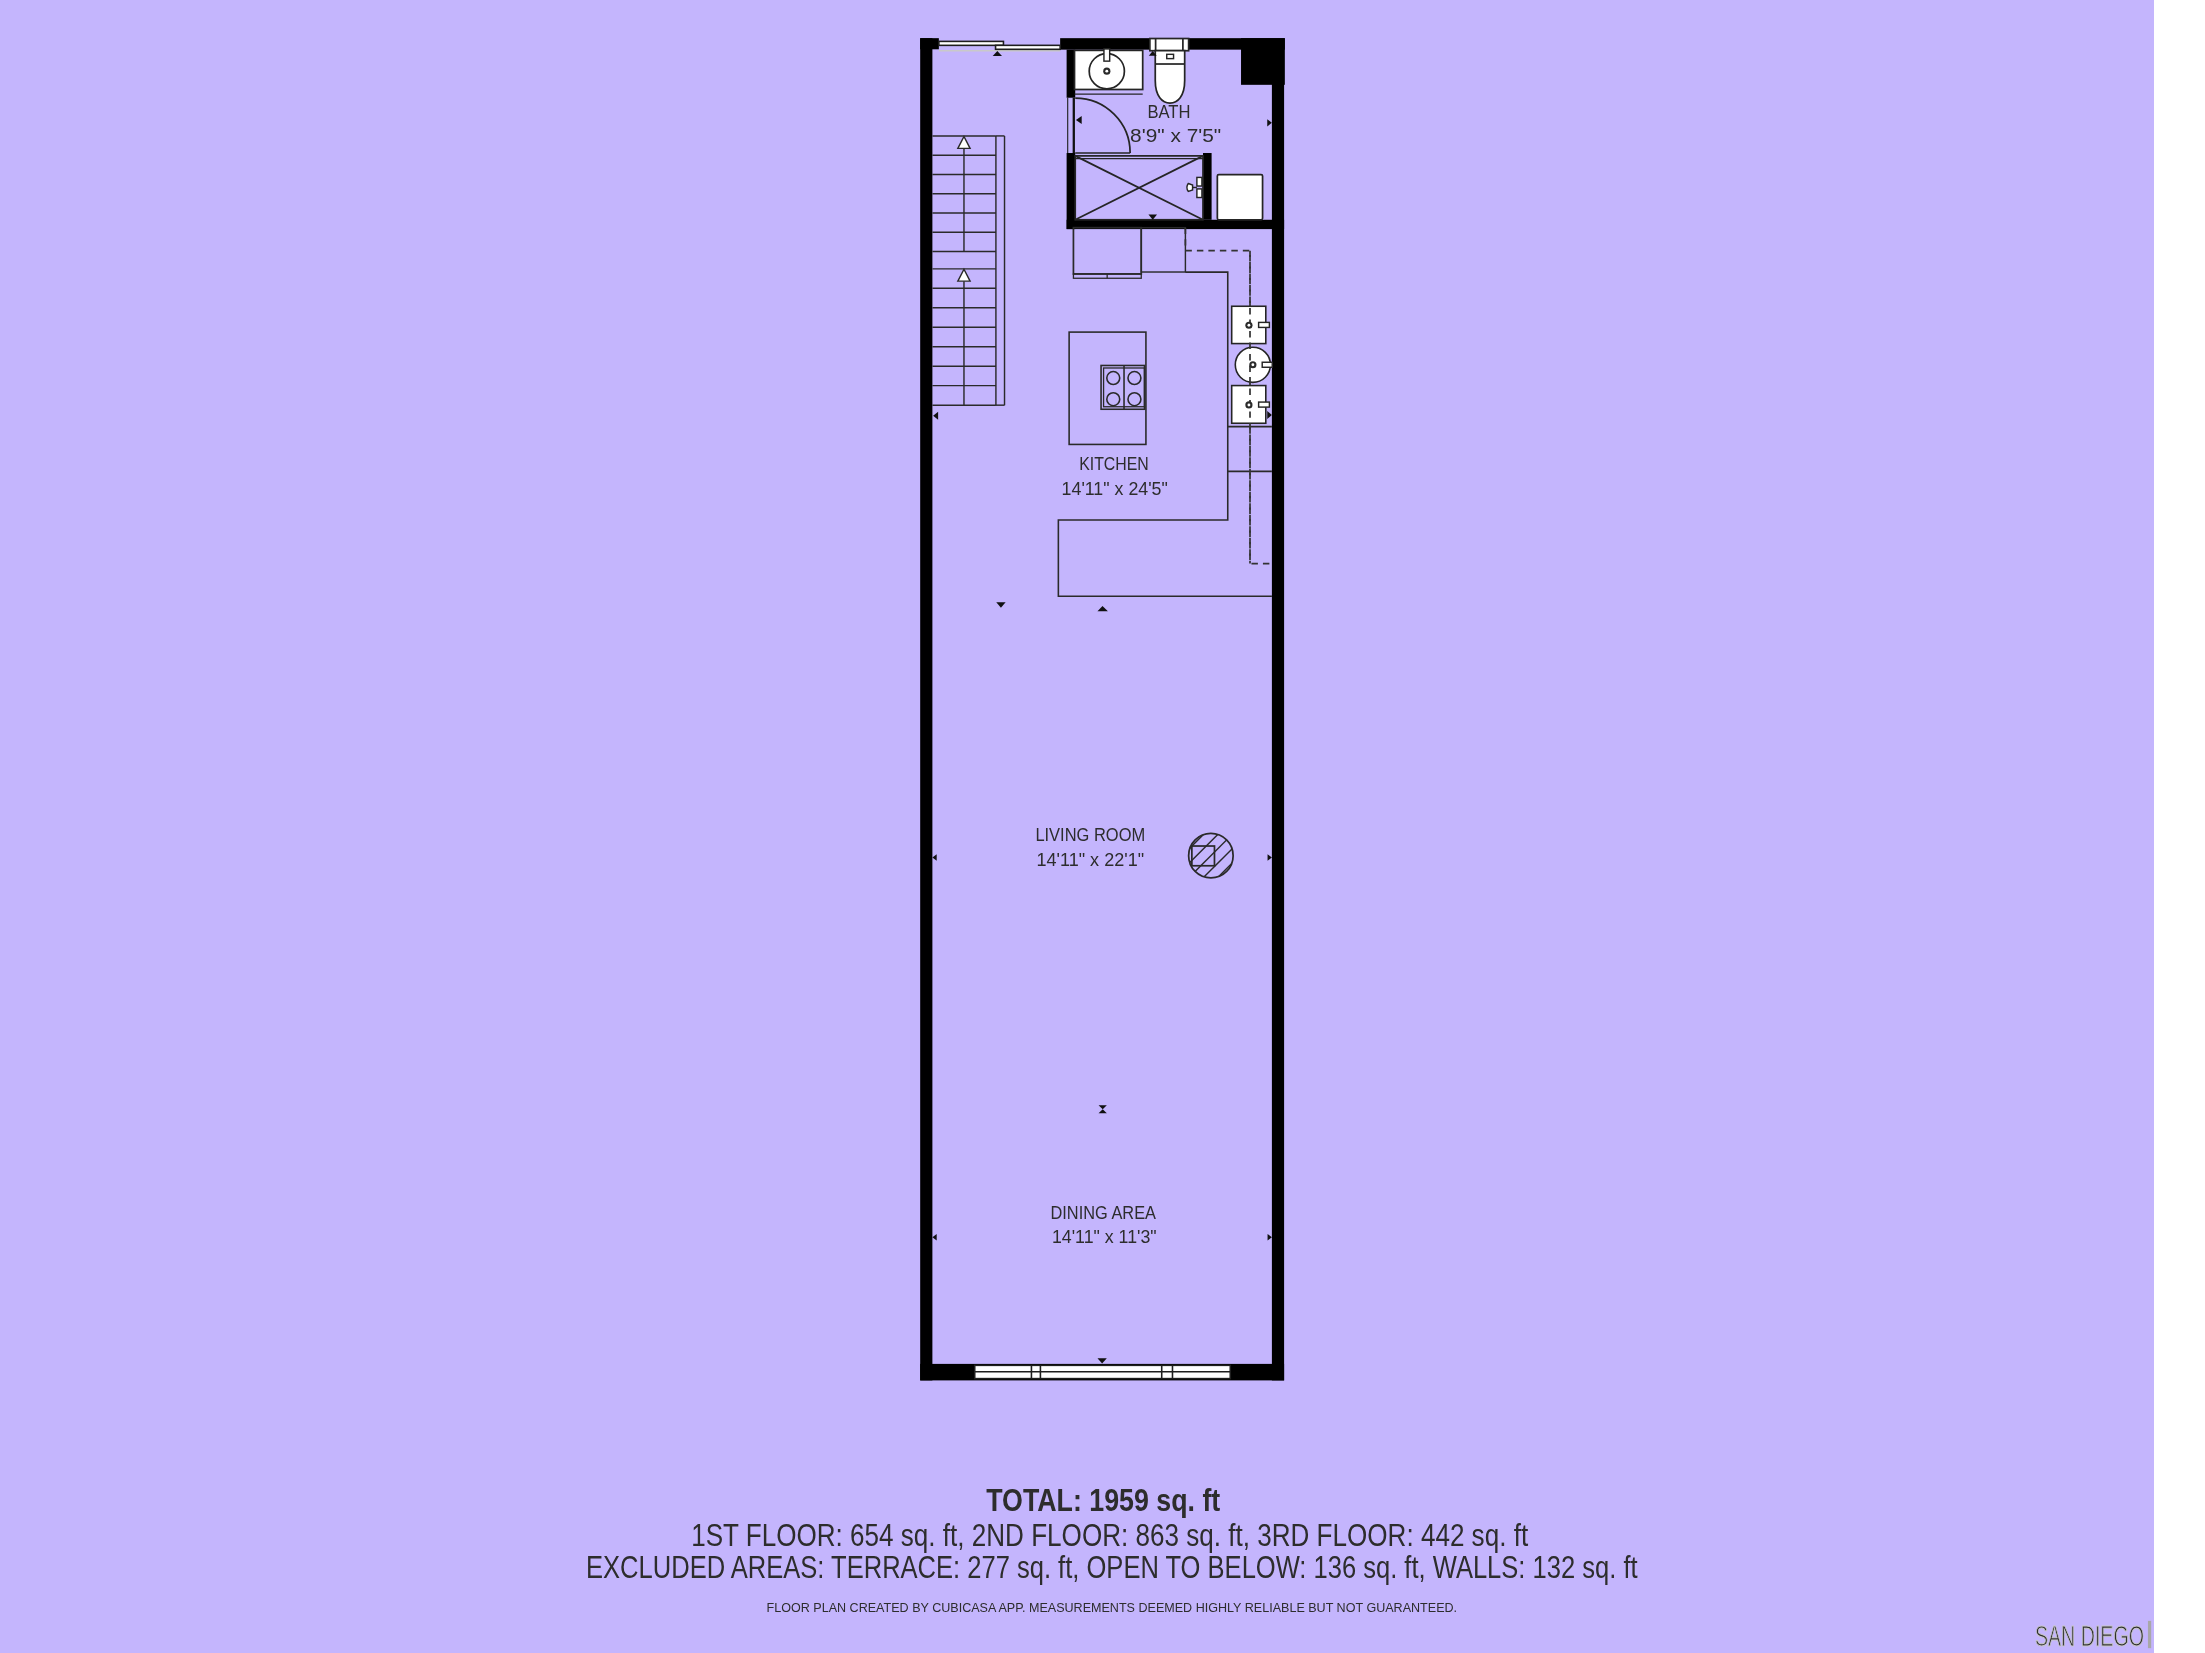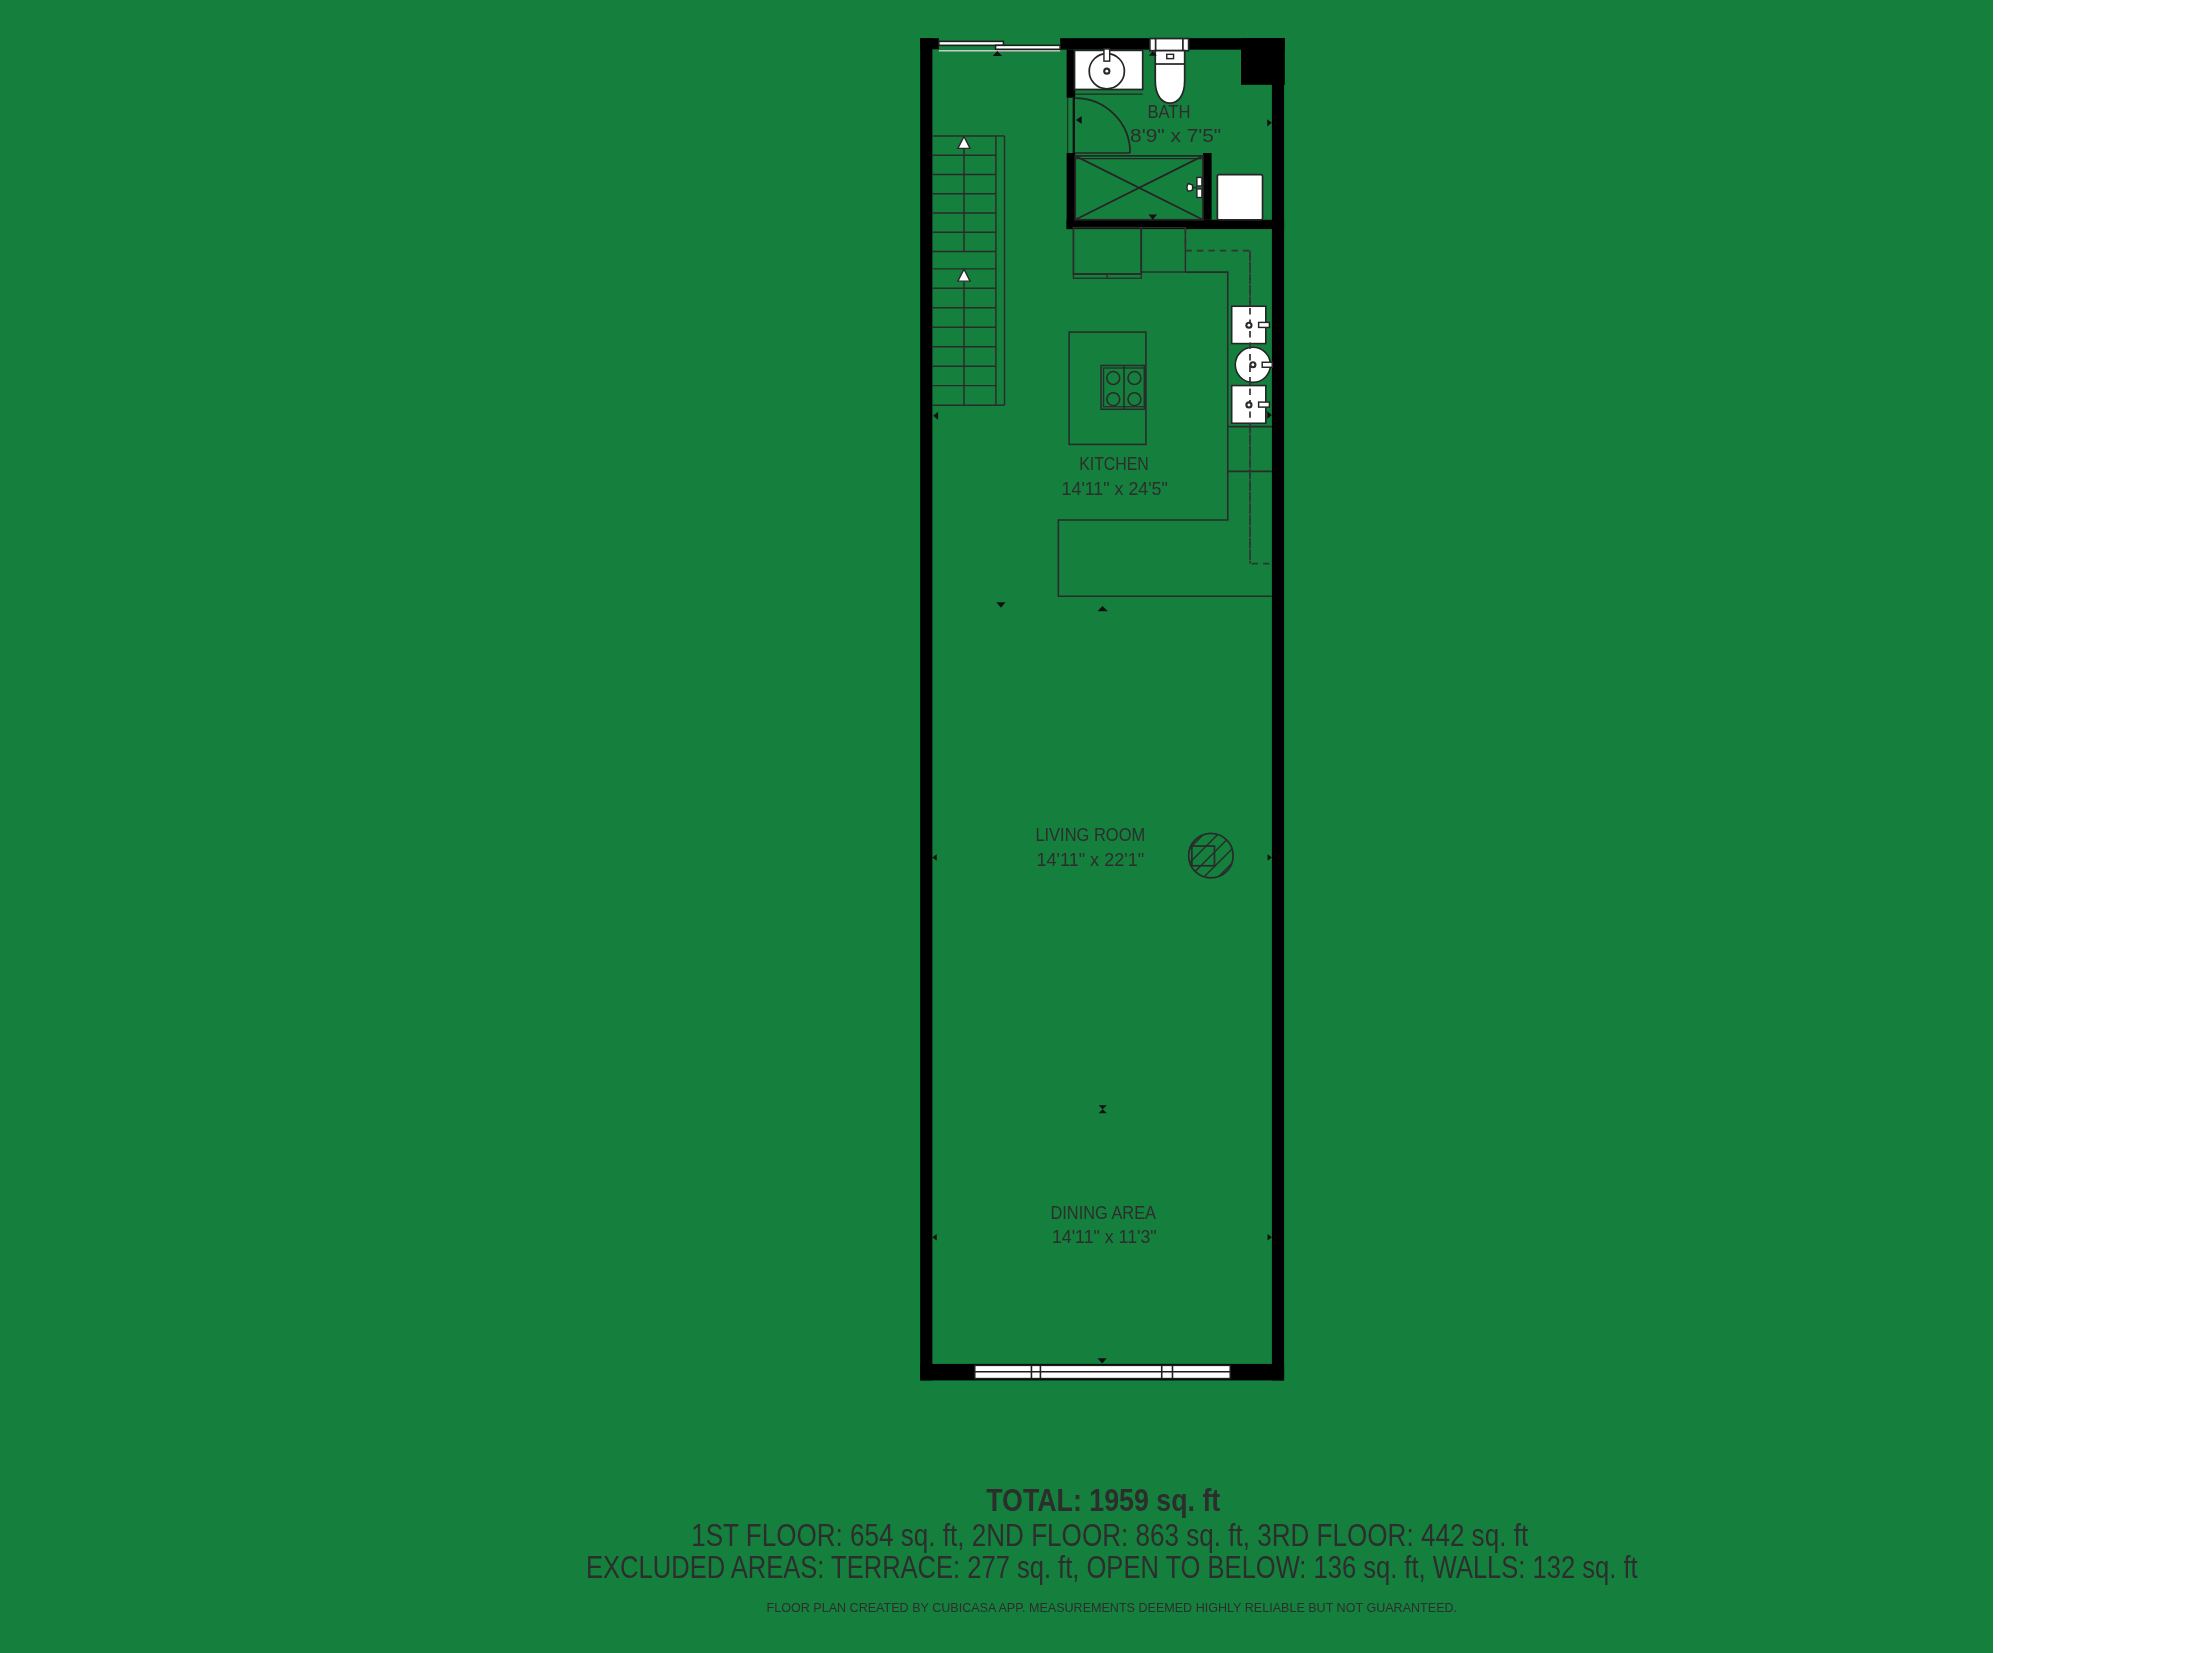--- a/index.html
+++ b/index.html
@@ -1,16 +1,16 @@
 <!DOCTYPE html>
 <html style="font-size:11.5px"><head>
 <meta charset="utf-8">
 <style>
   html,body{margin:0;padding:0;background:#fff;}
-  .page{position:relative;width:1993px;height:1654px;background:#15803d;overflow:hidden;
+  .page{position:relative;width:2154px;height:1654px;background:#c4b5fd;overflow:hidden;
         font-family:"Liberation Sans", sans-serif;}
   svg{position:absolute;left:0;top:0;}
   text{fill:#2d2d2d;font-family:"Liberation Sans", sans-serif;}
 </style>
 </head>
 <body>
 <div class="page">
 <svg width="2205" height="1654" viewBox="0 0 3072 2304">
 
   <g fill="#000" stroke="none">

